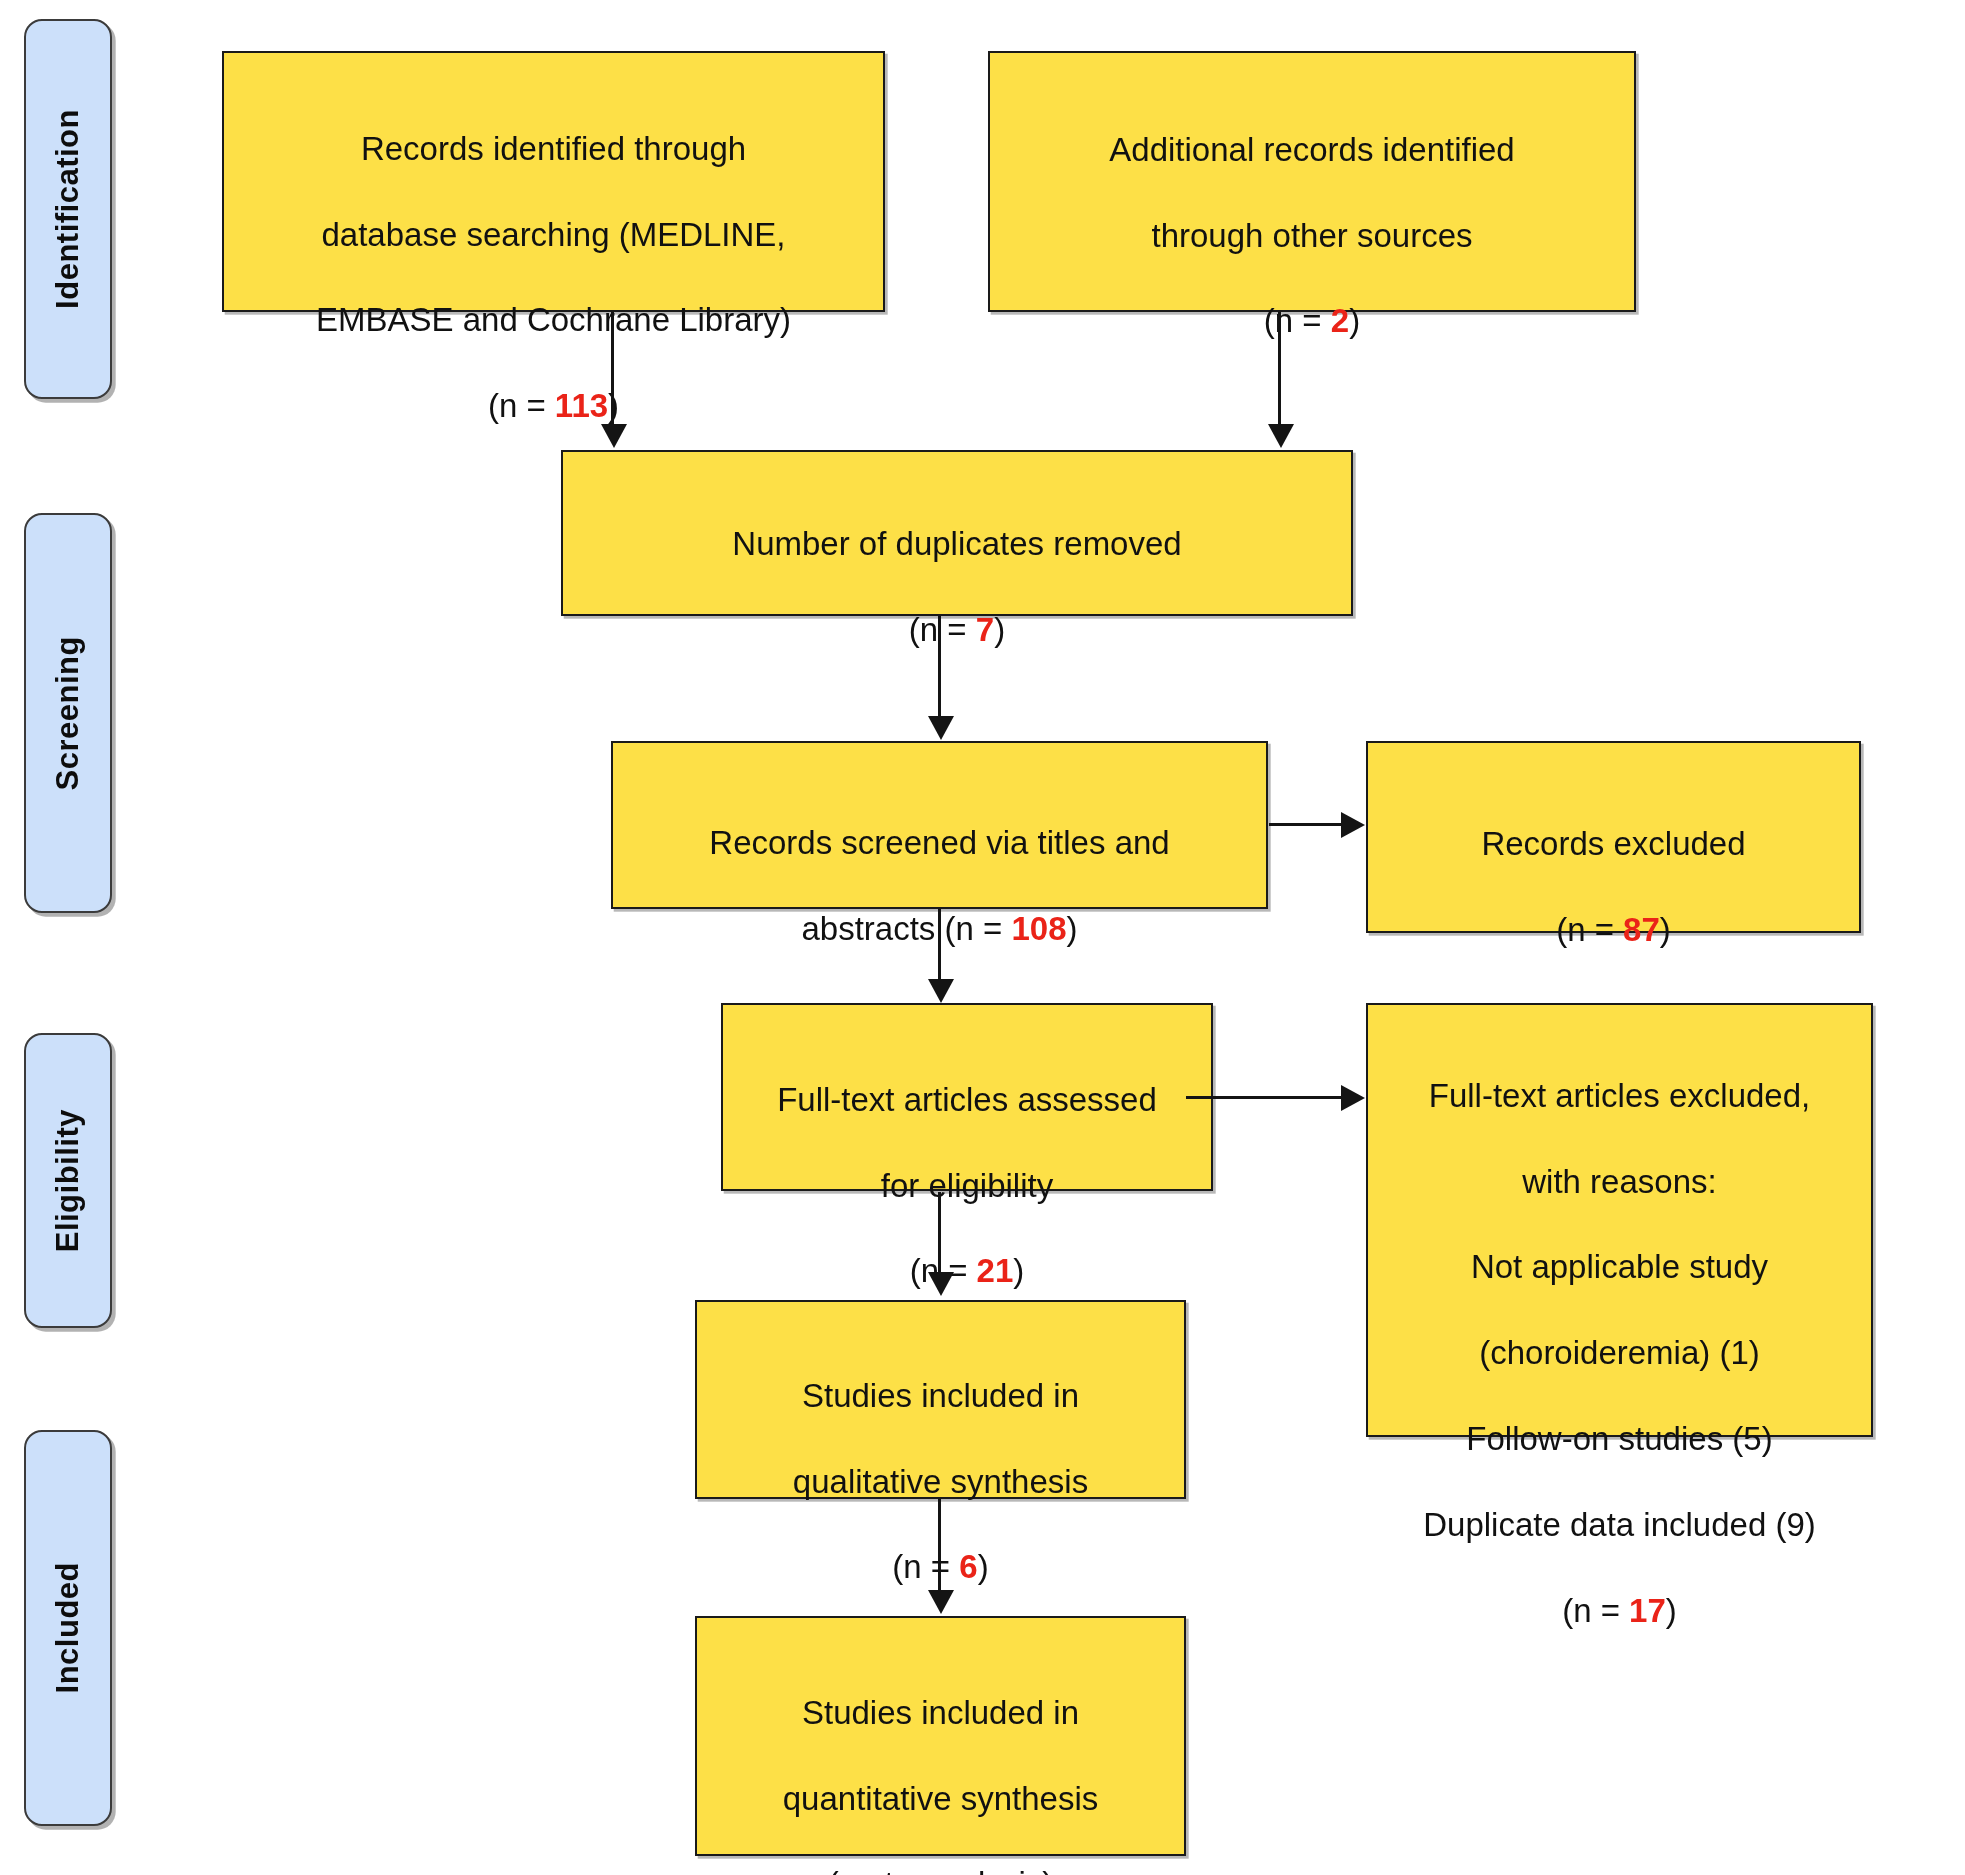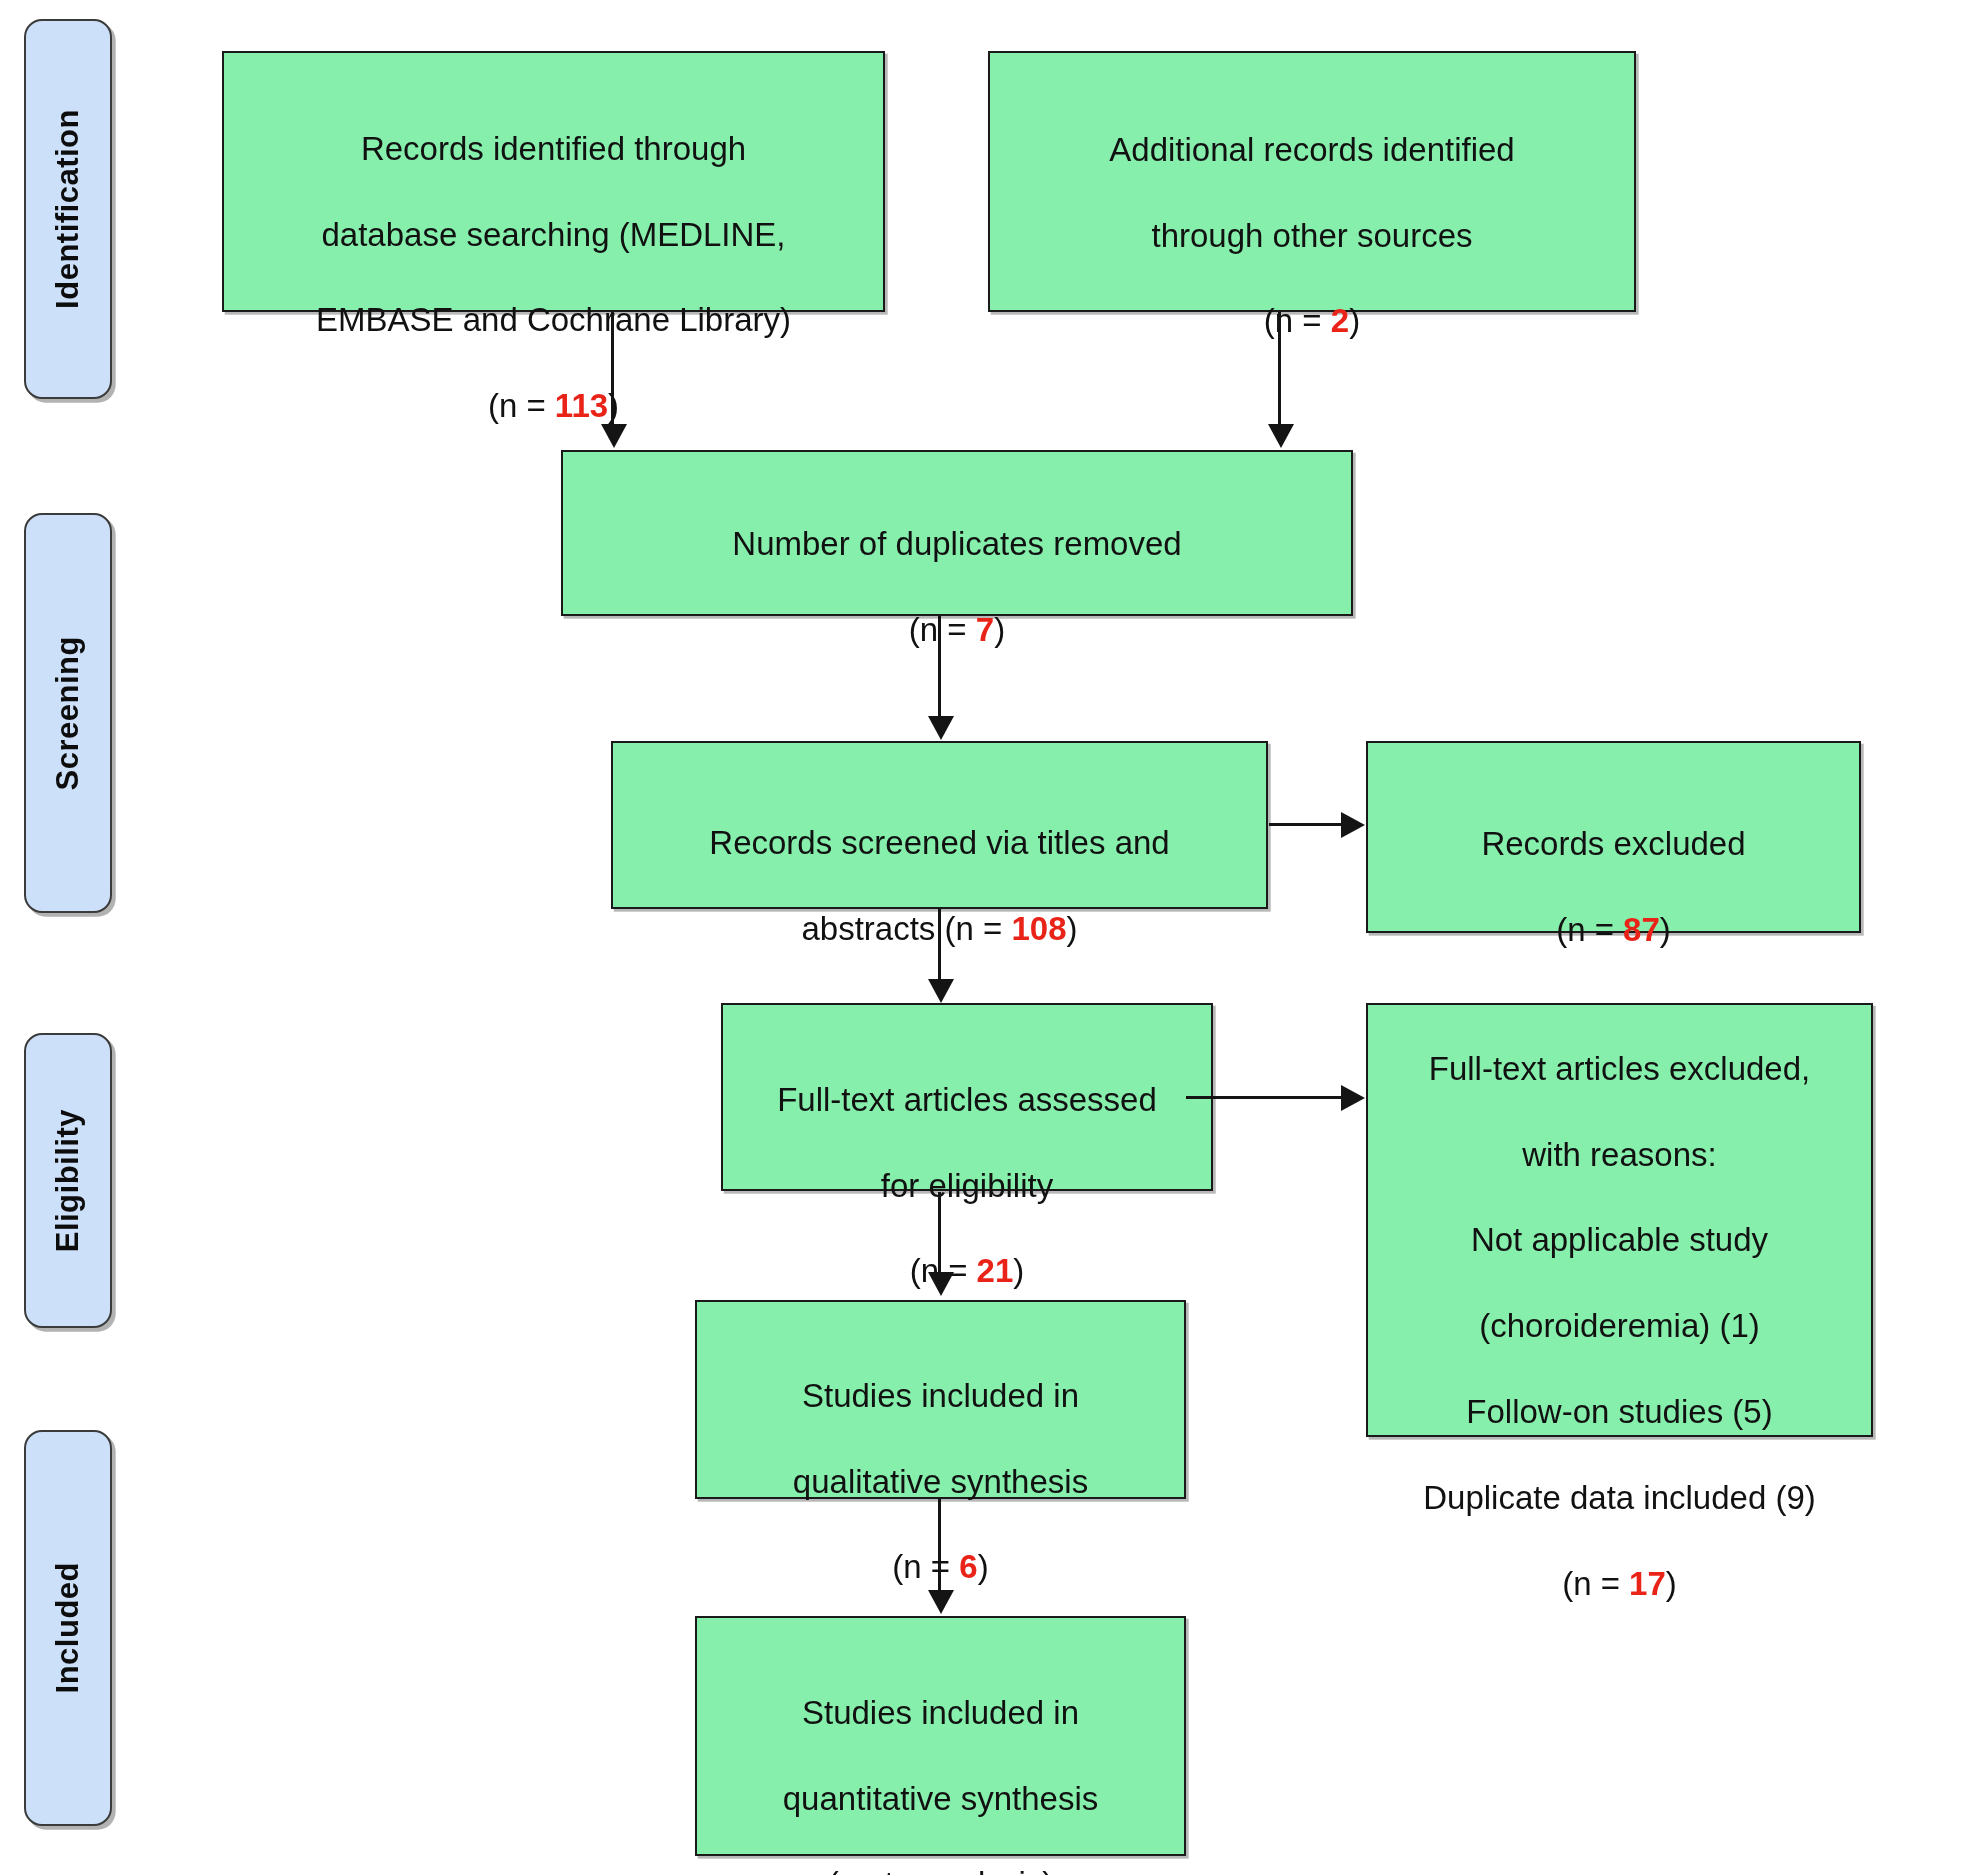--- a/index.html
+++ b/index.html
@@ -36,21 +36,21 @@
     font-weight:bold;
     letter-spacing:0.5px;
     color:#0d0d0d;
     white-space:nowrap;
   }
 
   
   .flow-box{
     position:absolute;
     box-sizing:border-box;
-    background:#86efac;
+    background:#fde047;
     border:2.7px solid #1a1a1a;
     box-shadow:2.7px 2.7px 0 rgba(0,0,0,.28);
     display:flex;
     align-items:flex-start;
     justify-content:center;
   }
   .flow-box .box-text{
     display:block;
     text-align:center;
     font-size:33px;
@@ -166,21 +166,21 @@
     <span class="box-text">
       <span>Full-text articles assessed</span><br>
       <span>for eligibility</span><br>
       <span>(n = </span><span class="count">21</span><span>)</span>
     </span>
   </div>
 
   <div class="hline" style="left:1186px;top:1096px;width:158px;"></div>
   <div class="arrow-right" style="left:1341px;top:1085px;"></div>
 
-  <div class="flow-box" style="left:1366px;top:1003px;width:507px;height:434px;">
+  <div class="flow-box" style="left:1366px;top:1003px;width:507px;height:434px;padding-top:27px;">
     <span class="box-text">
       <span>Full-text articles excluded,</span><br>
       <span>with reasons:</span><br>
       <span>Not applicable study</span><br>
       <span>(choroideremia) (1)</span><br>
       <span>Follow-on studies (5)</span><br>
       <span>Duplicate data included (9)</span><br>
       <span>(n = </span><span class="count">17</span><span>)</span>
     </span>
   </div>

